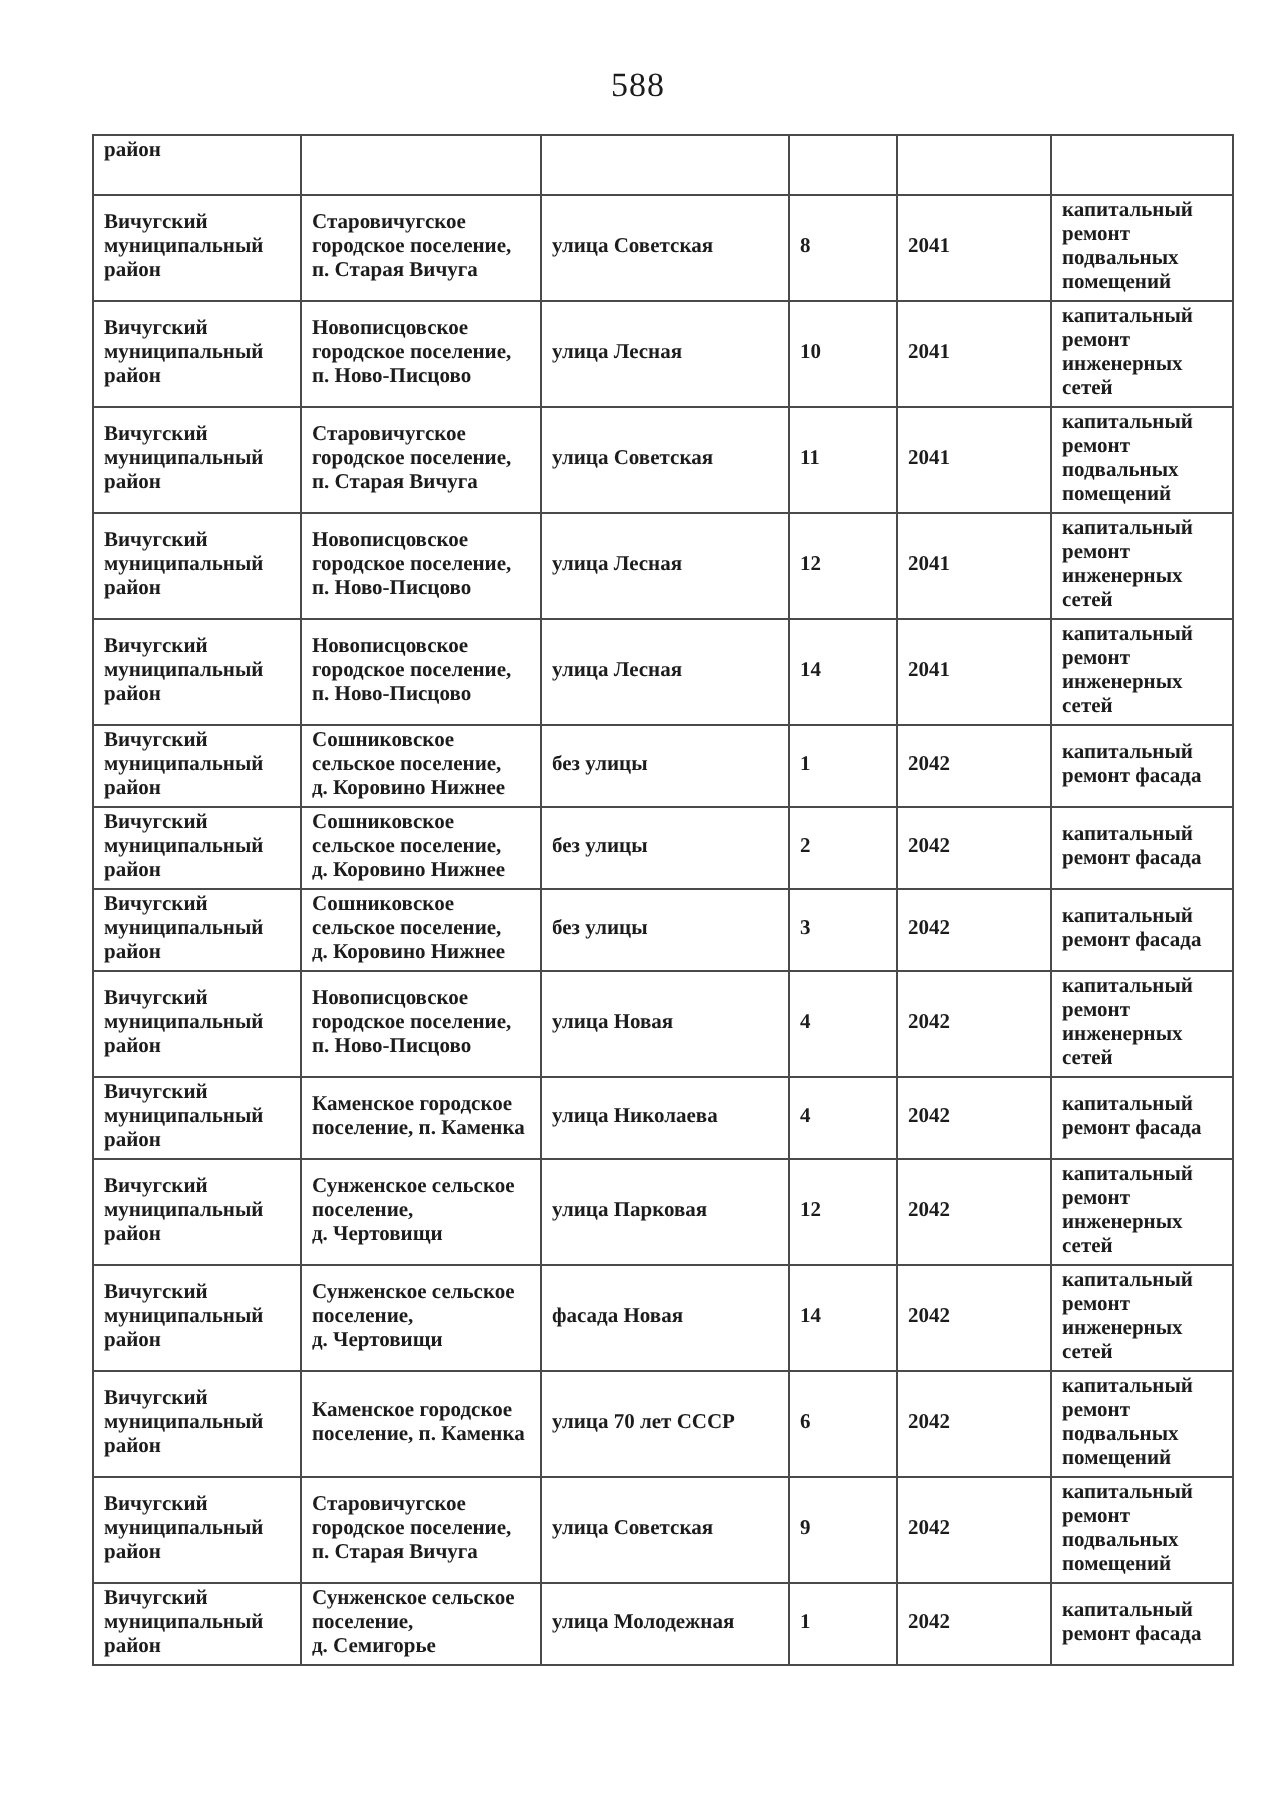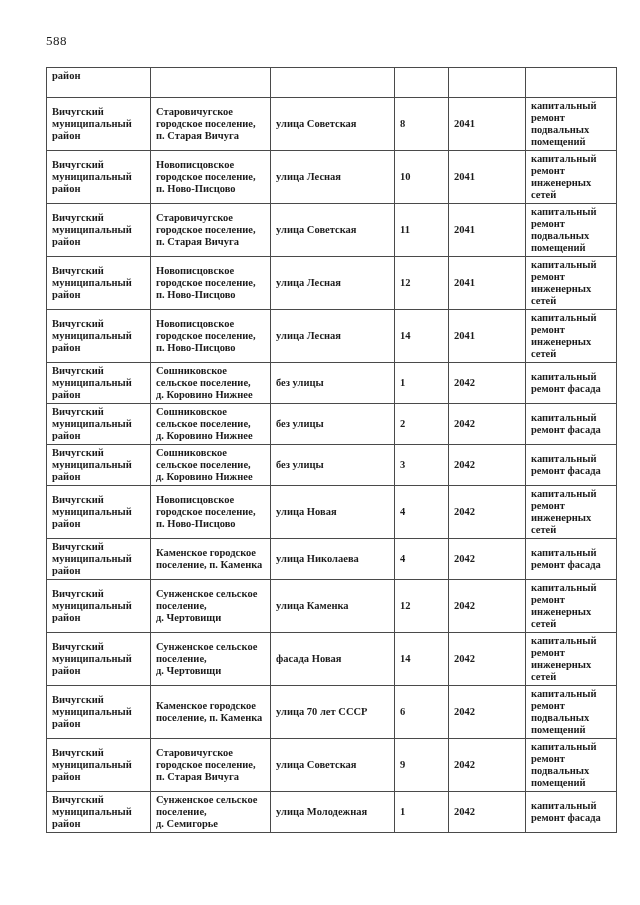--- a/index.html
+++ b/index.html
@@ -11,23 +11,24 @@
     width: 640px;
     height: 905px;
     position: relative;
     font-family: "Liberation Serif", "DejaVu Serif", serif;
     color: #1c1c1c;
     overflow: hidden;
   }
   .page-number {
     position: absolute;
     top: 33px;
-    left: 46px;
+    left: 34px;
     width: 570px;
-    font-size: 13px;
+    text-align: center;
+    font-size: 17px;
     letter-spacing: 0.5px;
   }
   table.schedule {
     position: absolute;
     top: 67px;
     left: 46px;
     width: 570px;
     border-collapse: collapse;
     table-layout: fixed;
     border: 1.5px solid #3d3d3d;
@@ -214,21 +215,21 @@
         <td>капитальный
 ремонт фасада</td>
       </tr>
       <tr>
         <td>Вичугский
 муниципальный
 район</td>
         <td>Сунженское сельское
 поселение,
 д. Чертовищи</td>
-        <td>улица Каменка</td>
+        <td>улица Парковая</td>
         <td>12</td>
         <td>2042</td>
         <td>капитальный
 ремонт
 инженерных
 сетей</td>
       </tr>
       <tr>
         <td>Вичугский
 муниципальный

